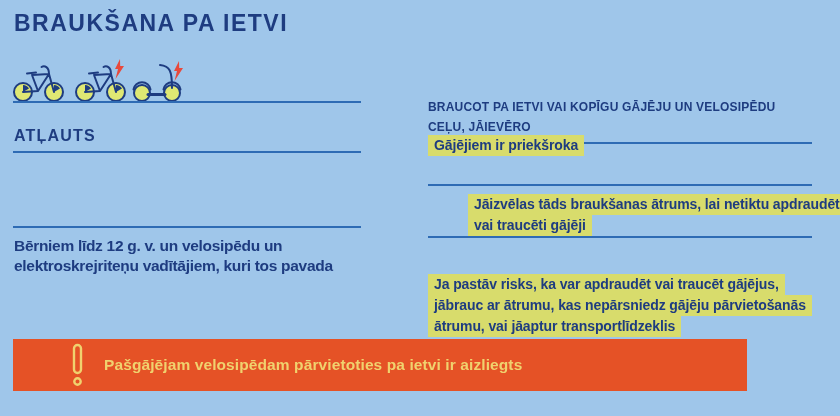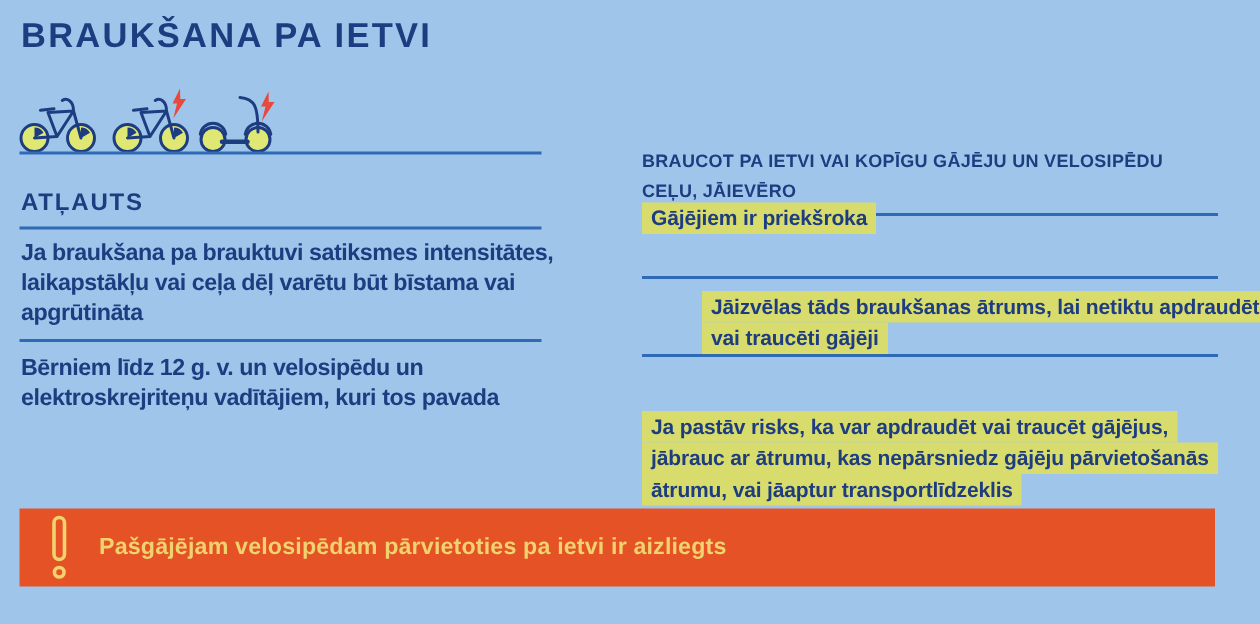--- a/index.html
+++ b/index.html
@@ -27,23 +27,23 @@
   }
   .hl-text {
     margin:0; font-size:14px; font-weight:700; letter-spacing:-0.1px;
     line-height:21px;
   }
   .hl-text .hl {
     background:#D8DC6C; padding:2px 6px 3px 6px;
     -webkit-box-decoration-break:clone; box-decoration-break:clone;
   }
   .banner {
-    position:absolute; left:13px; top:339px; width:797px; height:52px;
+    position:absolute; left:13px; top:339px; width:734px; height:52px;
     background:#E55226; display:flex; align-items:center;
-    padding-left:18px; box-sizing:border-box; gap:18px;
+    padding-left:56px; box-sizing:border-box; gap:18px;
   }
   .banner-text {
     color:#F0D26E; font-size:15.5px; font-weight:700; letter-spacing:0.1px;
     white-space:nowrap;
   }
   svg { display:block; }
 </style>
 </head>
 <body>
 
@@ -83,21 +83,20 @@
         <path d="M14,37.5 L31,37.5" stroke-width="3"></path>
         <path d="M38,31 C38,14 36,9 26,8"></path>
         <polygon points="45,4 40,14 43,14 40.5,24 49,11 45.2,11" fill="#E8493C" stroke="none"></polygon>
       </g>
     </svg>
   </div>
   <div class="rule abs" style="left:13px; top:101px; width:348px;"></div>
 
   <div class="section-heading abs" style="left:14px; top:127px;">ATĻAUTS</div>
   <div class="rule abs" style="left:13px; top:151px; width:348px;"></div>
-  <p class="body-text abs" style="left:14px; top:159px; width:378px;">Ja braukšana pa brauktuvi satiksmes intensitātes, laikapstākļu vai ceļa dēļ varētu būt bīstama vai apgrūtināta</p>
   <div class="rule abs" style="left:13px; top:226px; width:348px;"></div>
   <p class="body-text abs" style="left:14px; top:236px; width:378px;">Bērniem līdz 12 g. v. un velosipēdu un elektroskrejriteņu vadītājiem, kuri tos pavada</p>
 
   <div class="sub-heading abs" style="left:428px; top:97px; width:386px;">BRAUCOT PA IETVI VAI KOPĪGU GĀJĒJU UN VELOSIPĒDU CEĻU, JĀIEVĒRO</div>
   <div class="rule abs" style="left:428px; top:142px; width:384px;"></div>
 
   <p class="hl-text abs" style="left:428px; top:135px; width:392px;"><span class="hl">Gājējiem ir priekšroka</span></p>
   <div class="rule abs" style="left:428px; top:184px; width:384px;"></div>
 
   <p class="hl-text abs" style="left:428px; top:194px; width:392px;padding-left:40px;"><span class="hl">Jāizvēlas tāds braukšanas ātrums, lai netiktu apdraudēti vai traucēti gājēji</span></p>

